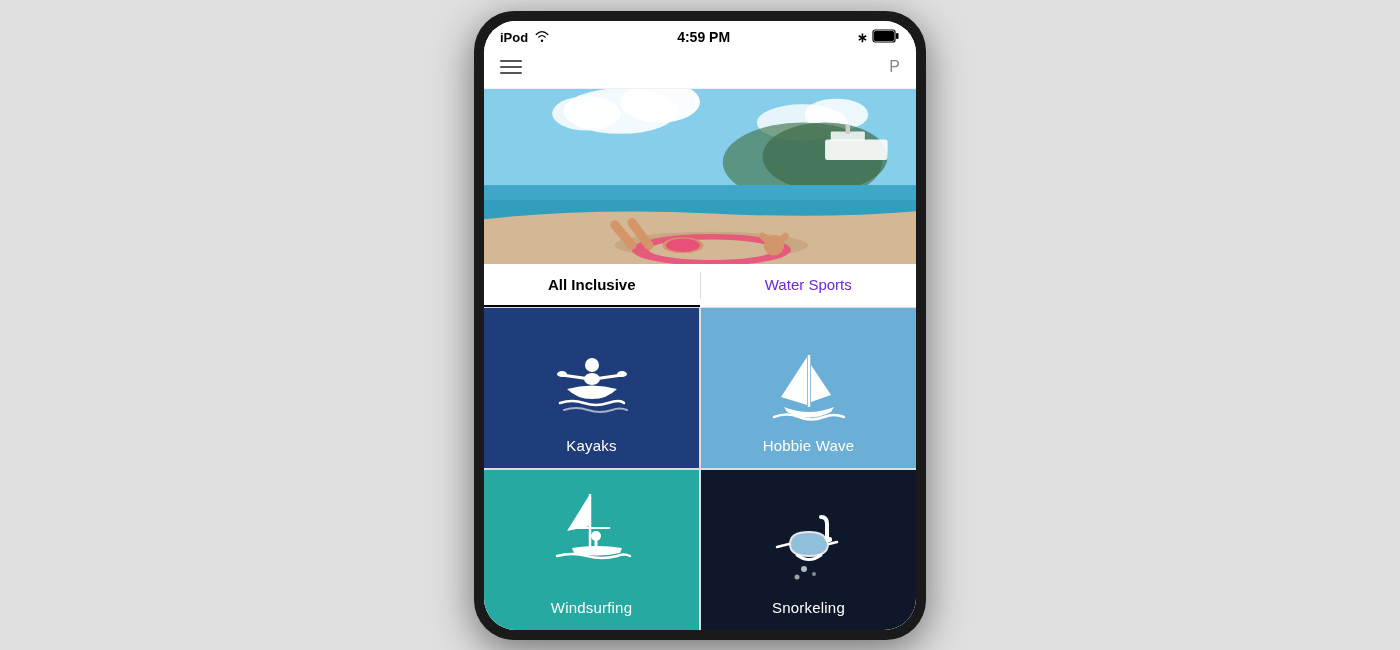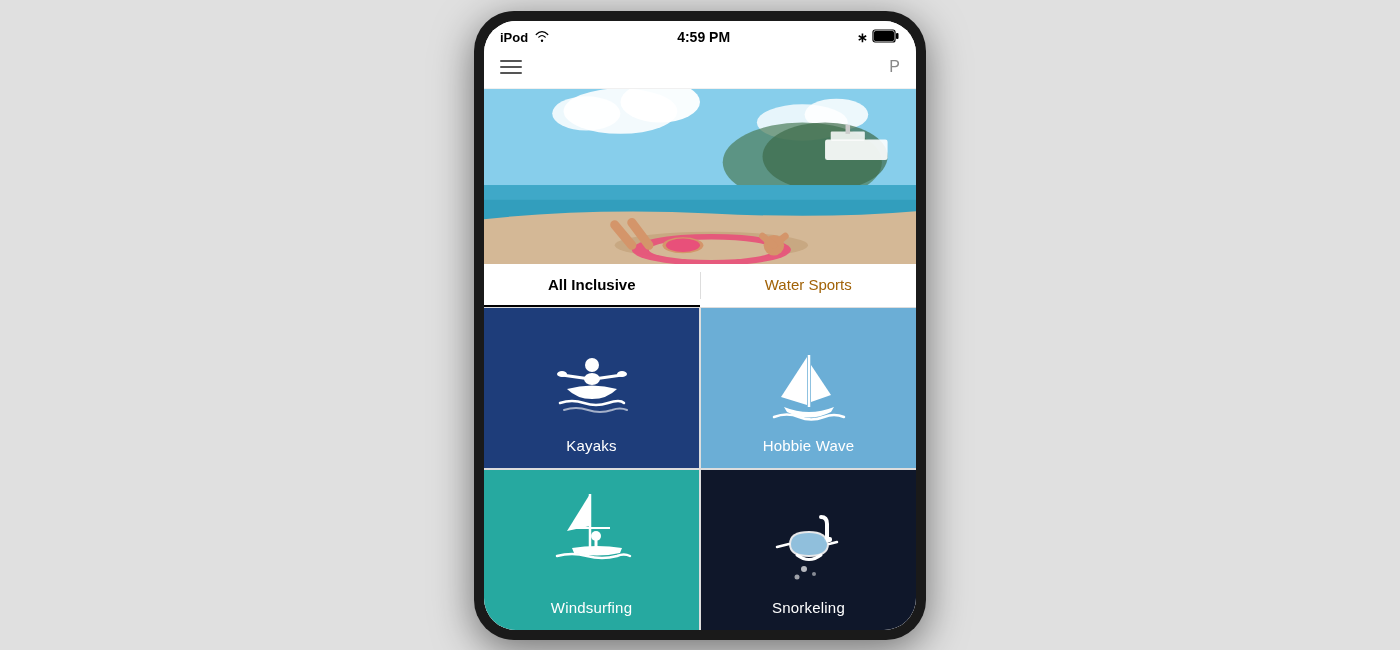--- a/index.html
+++ b/index.html
@@ -118,21 +118,21 @@
       display: flex;
       border-bottom: 1px solid #ddd;
       justify-content: flex-end;
     }
 
     .tab {
       flex: 1;
       padding: 12px 8px;
       text-align: center;
       font-size: 15px;
-      color: #a16207;
+      color: #6d28d9;
       cursor: pointer;
       border-bottom: 2px solid transparent;
     }
 
     .tab.active {
       font-weight: 600;
       color: #000;
       border-bottom: 2px solid #000;
     }
 

